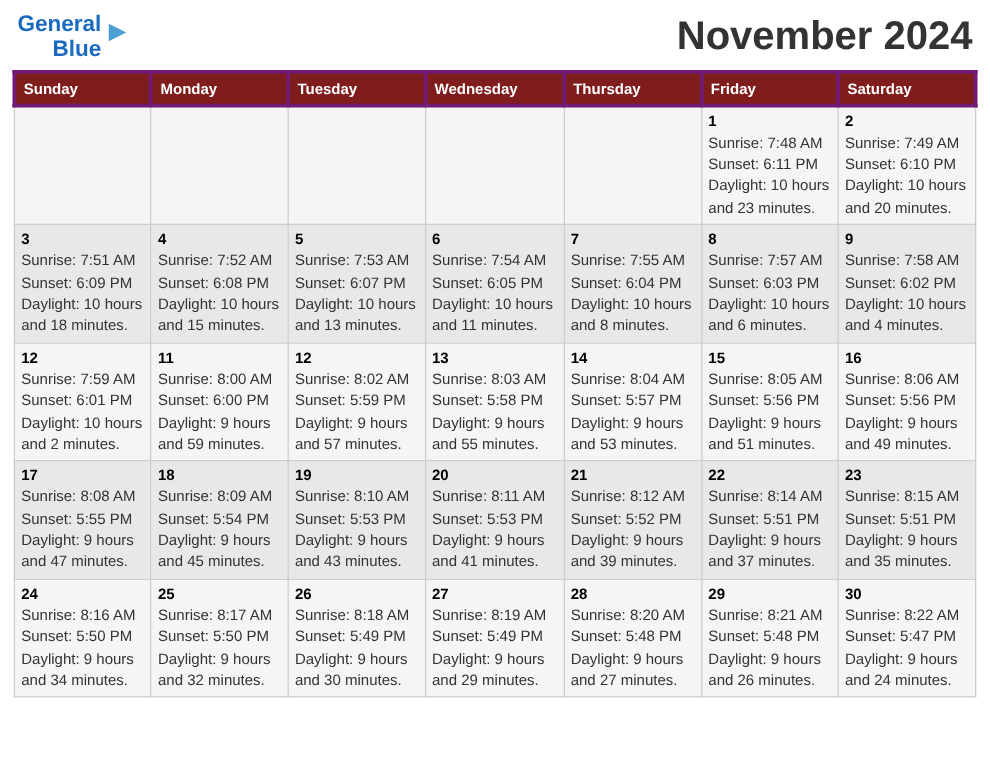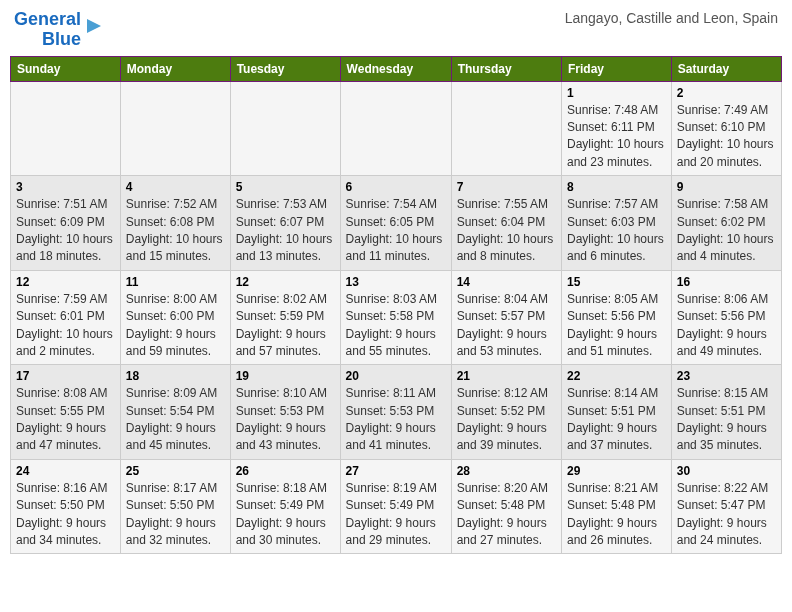--- a/index.html
+++ b/index.html
@@ -42,27 +42,27 @@
     .location {
       font-size: 14px;
       color: #555;
     }
     table {
       width: 100%;
       border-collapse: collapse;
       font-size: 10.5px;
     }
     thead th {
-      background-color: #4d7c0f;
+      background-color: #7f1d1d;
       color: #fff;
       padding: 5px 6px;
       text-align: left;
       font-size: 12px;
       font-weight: bold;
-      border: 1px solid #701a75;
+      border: 3px solid #701a75;
     }
     tbody td {
       border: 1px solid #ccc;
       vertical-align: top;
       padding: 4px 5px;
       height: 80px;
       width: 113px;
     }
     tbody tr:nth-child(odd) td {
       background-color: #f5f5f5;
@@ -91,21 +91,21 @@
       <span class="logo-text">
         <span>General</span><br>
         <span style="color:#1a6bbf;margin-left:28px;">Blue</span>
       </span>
       <svg width="22" height="22" viewBox="0 0 22 22" style="margin-left:2px; margin-top:-8px;">
         <polygon points="4,4 18,11 4,18" fill="#4a9fd4"></polygon>
       </svg>
     </div>
   </div>
   <div class="title-block">
-    <div class="location">Langayo, Castille and Leon, Spain</div>
+    <div class="month-title">November 2024</div>
   </div>
 </div>
 
 <table>
   <thead>
     <tr>
       <th>Sunday</th>
       <th>Monday</th>
       <th>Tuesday</th>
       <th>Wednesday</th>

